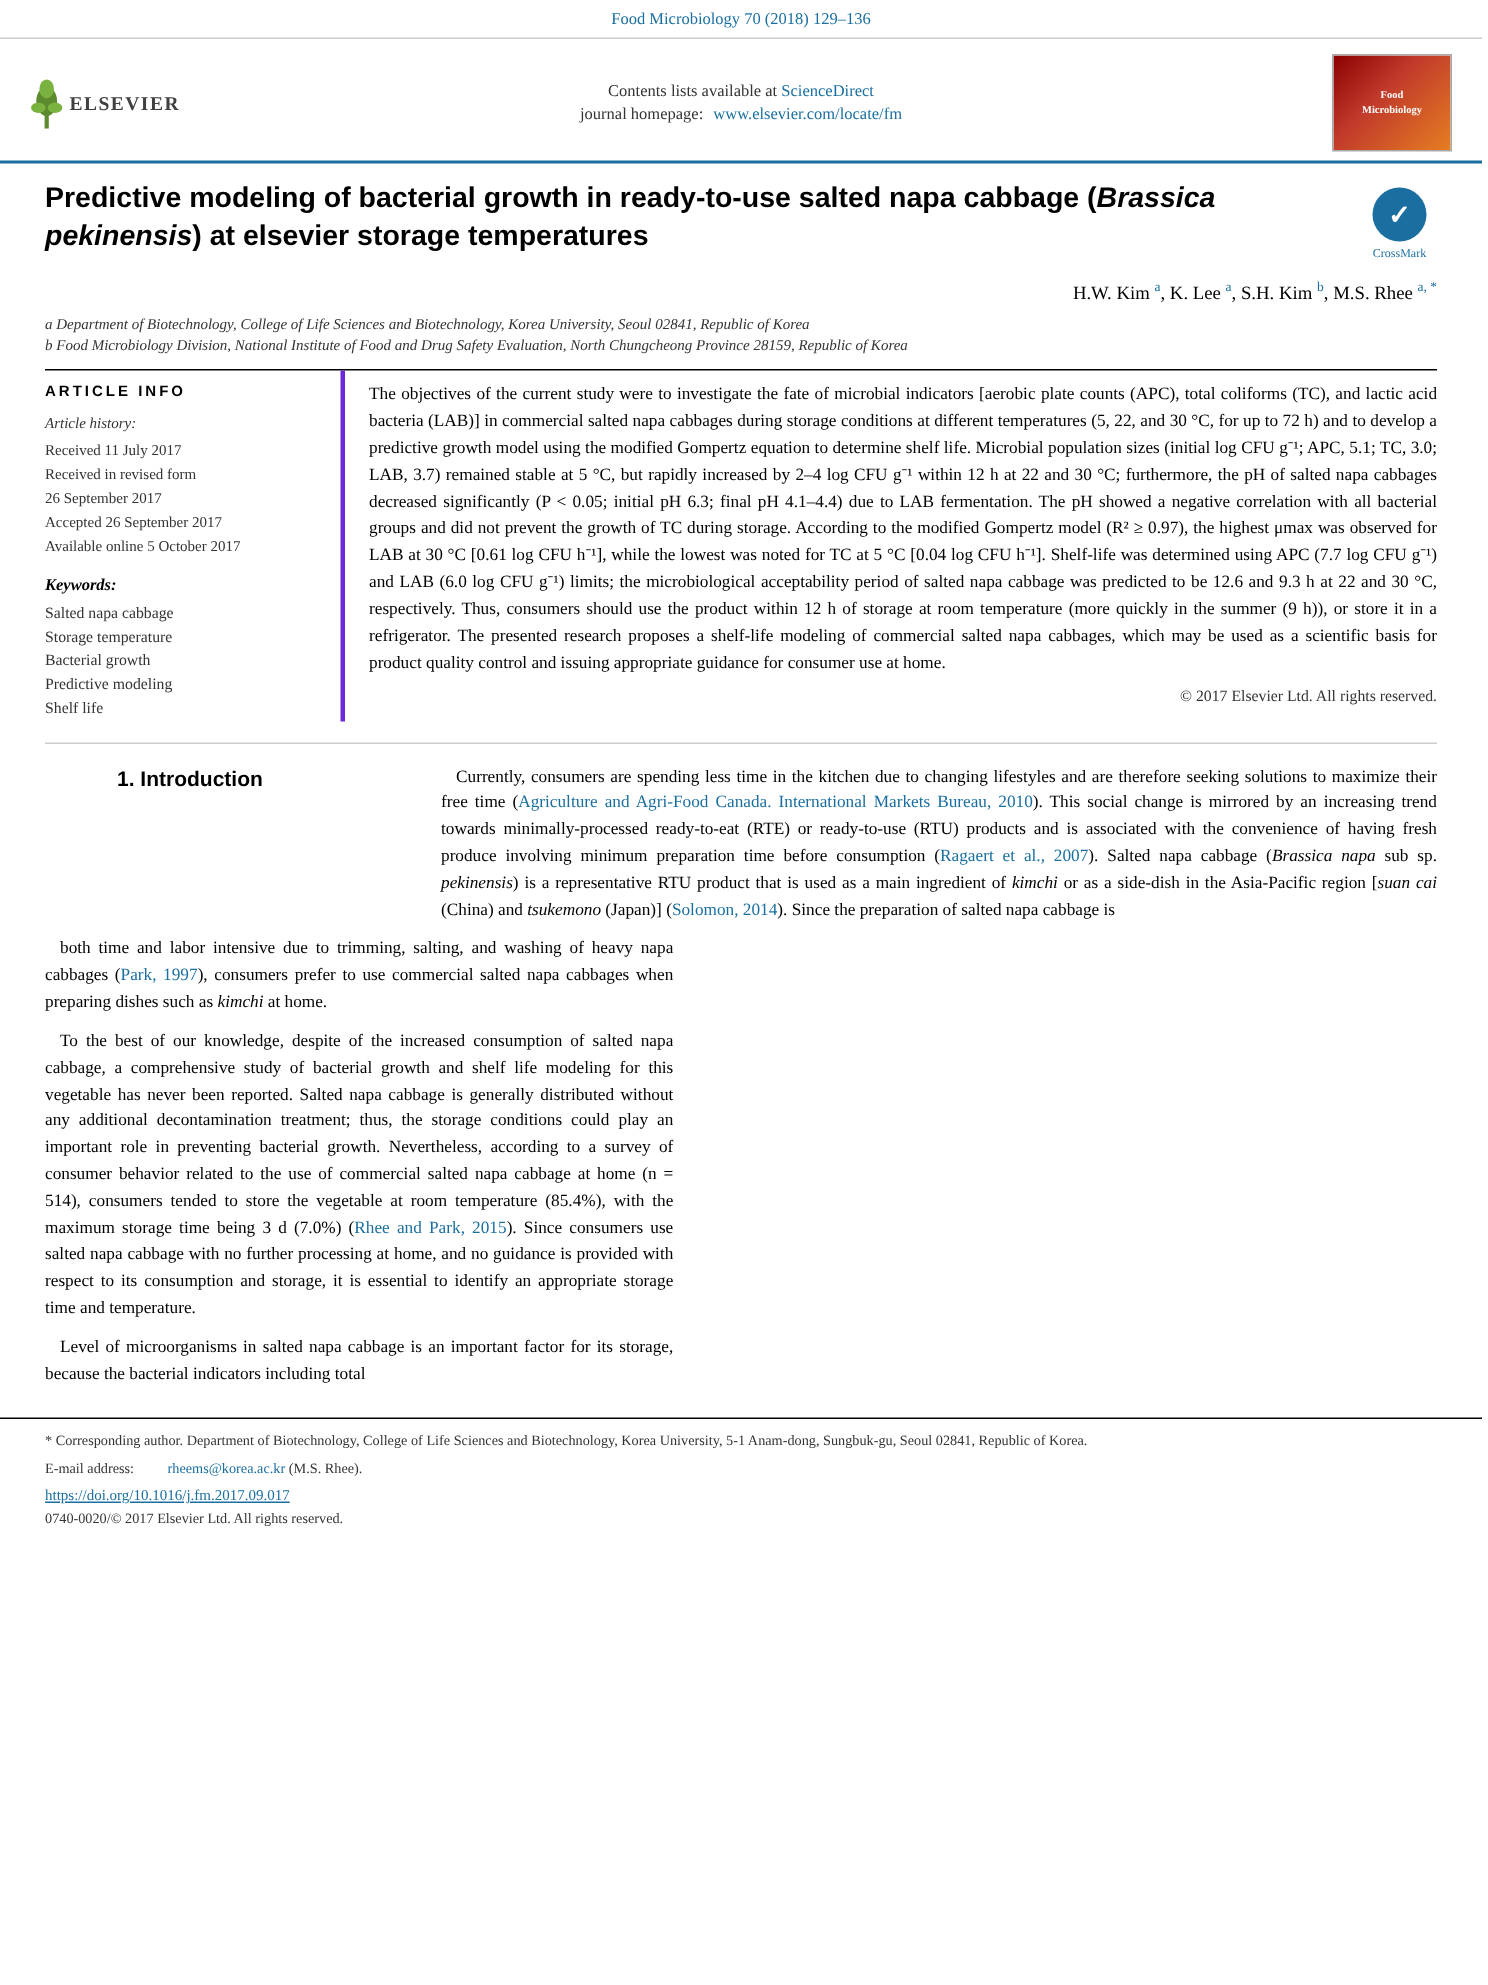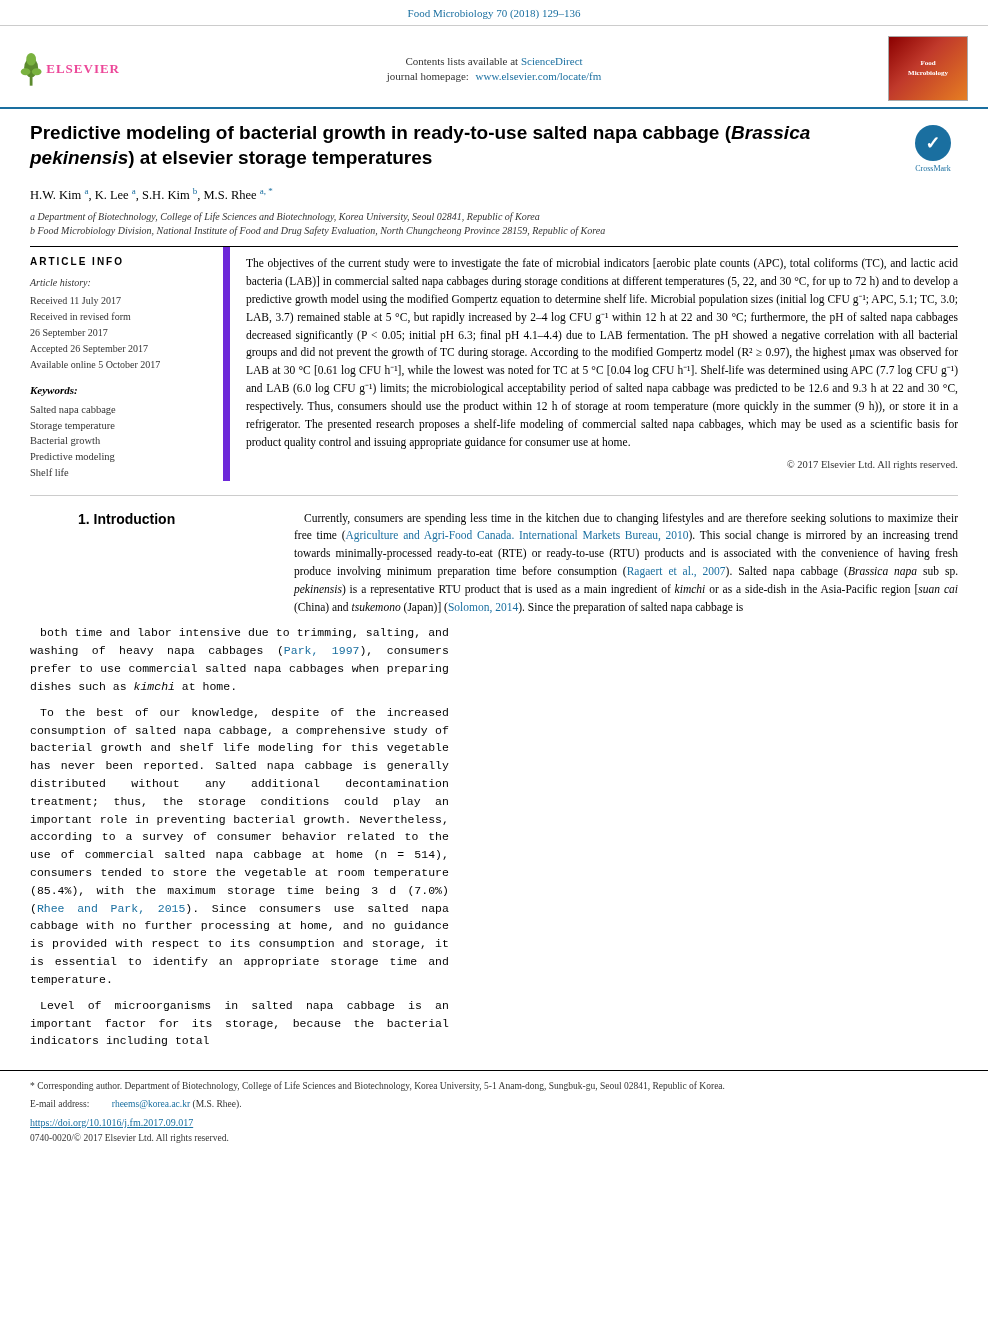--- a/index.html
+++ b/index.html
@@ -128,20 +128,21 @@
     .crossmark-label {
       font-size: 8px;
       color: #1a6fa0;
       margin-top: 2px;
       text-align: center;
     }
     
     .authors {
       font-size: 12.5px;
       margin-bottom: 6px;
+      text-align: right;
     }
     .authors sup {
       font-size: 9px;
       color: #1a6fa0;
     }
     .affiliations {
       font-size: 10px;
       font-style: italic;
       color: #333;
       margin-bottom: 8px;
@@ -152,21 +153,21 @@
       display: flex;
       gap: 16px;
       margin-top: 8px;
       border-top: 1px solid #000;
     }
     .left-col {
       width: 200px;
       min-width: 200px;
       padding-top: 8px;
       padding-right: 8px;
-      border-right: 7px solid #6d28d9;
+      border-right: 3px solid #6d28d9;
     }
     .right-col {
       flex: 1;
       padding-top: 8px;
     }
     .section-label {
       font-size: 10px;
       letter-spacing: 2px;
       text-transform: uppercase;
       font-weight: bold;
@@ -298,21 +299,21 @@
 
     <div class="left-logo">
       <div class="elsevier-box">
         <svg width="32" height="48" viewBox="0 0 32 48">
           <rect x="14" y="30" width="4" height="18" fill="#5c8a2e"></rect>
           <ellipse cx="16" cy="22" rx="10" ry="14" fill="#5c8a2e"></ellipse>
           <ellipse cx="8" cy="28" rx="7" ry="5" fill="#7ab240"></ellipse>
           <ellipse cx="24" cy="28" rx="7" ry="5" fill="#7ab240"></ellipse>
           <ellipse cx="16" cy="10" rx="7" ry="9" fill="#7ab240"></ellipse>
         </svg>
-        <span style="font-size:13px;font-weight:bold;color:#ec4899;letter-spacing:1px;">ELSEVIER</span>
+        <span style="font-size:13px;font-weight:bold;color:#404040;letter-spacing:1px;">ELSEVIER</span>
       </div>
     </div>
 
     <div class="center-info">
       <div class="contents-line">
         <span>Contents lists available at</span>
         <a href="#" style="color:#1a6fa0;text-decoration:none;">ScienceDirect</a>
       </div>
       <div class="homepage-line">
         <span>journal homepage:</span>
@@ -399,21 +400,21 @@
       </div>
     </div>
 
     <div style="display:flex;gap:16px;margin-top:0;">
       <div style="width:200px;min-width:200px;"></div>
       <div style="flex:1;">
         
       </div>
     </div>
 
-    <div style="display:flex;gap:31px;font-family:Liberation Mono, monospace;">
+    <div style="display:flex;gap:31px;">
       <div style="width:46%;padding-right:8px;">
         <div class="body-text">
           <p>both time and labor intensive due to trimming, salting, and washing of heavy napa cabbages (<a href="#">Park, 1997</a>), consumers prefer to use commercial salted napa cabbages when preparing dishes such as <em>kimchi</em> at home.</p>
           <p>To the best of our knowledge, despite of the increased consumption of salted napa cabbage, a comprehensive study of bacterial growth and shelf life modeling for this vegetable has never been reported. Salted napa cabbage is generally distributed without any additional decontamination treatment; thus, the storage conditions could play an important role in preventing bacterial growth. Nevertheless, according to a survey of consumer behavior related to the use of commercial salted napa cabbage at home (n = 514), consumers tended to store the vegetable at room temperature (85.4%), with the maximum storage time being 3 d (7.0%) (<a href="#">Rhee and Park, 2015</a>). Since consumers use salted napa cabbage with no further processing at home, and no guidance is provided with respect to its consumption and storage, it is essential to identify an appropriate storage time and temperature.</p>
           <p>Level of microorganisms in salted napa cabbage is an important factor for its storage, because the bacterial indicators including total</p>
         </div>
       </div>
       <div style="width:46%;">
         
       </div>

